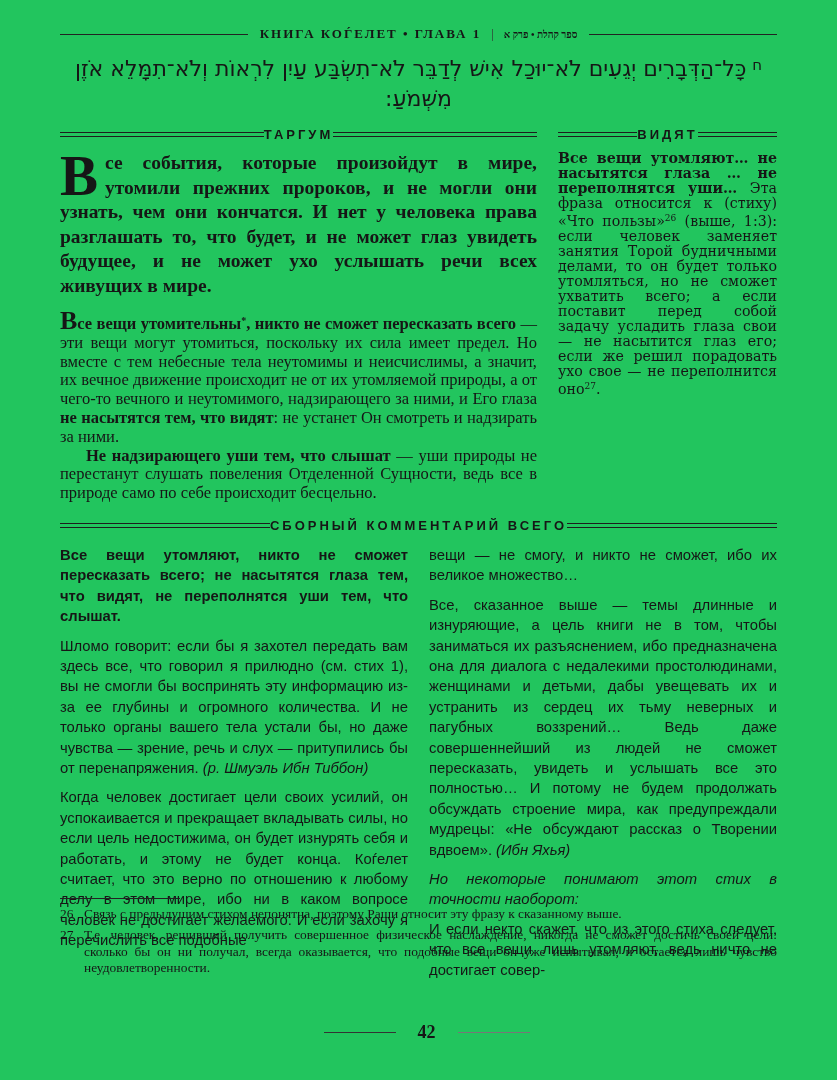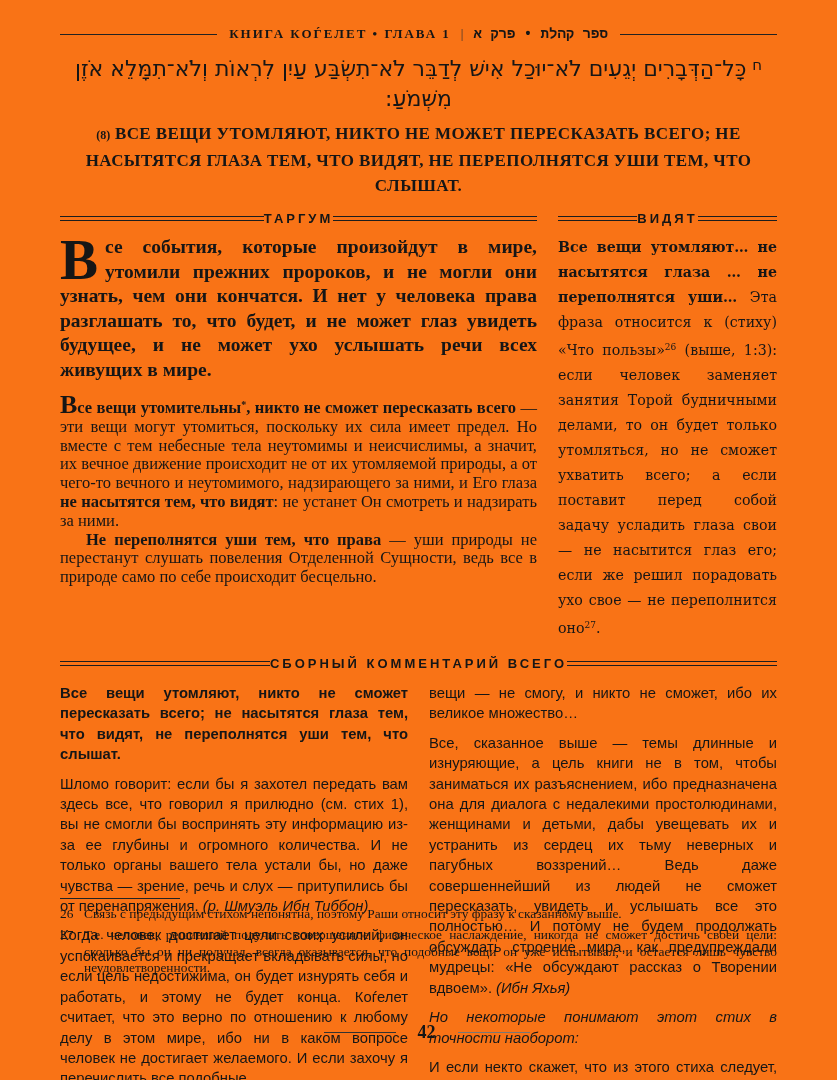--- a/index.html
+++ b/index.html
@@ -1,29 +1,29 @@
 <!DOCTYPE html>
 <html lang="ru"><head>
 <meta charset="utf-8">
 <style>
   * { margin:0; padding:0; box-sizing:border-box; }
   html,body { background:#ffffff; }
   body { font-family:"Liberation Serif", serif; color:#161616; }
   .page {
     position:relative; width:837px; height:1080px; margin:0 auto;
-    background:#f97316; padding:26px 60px 0 60px; overflow:hidden;
+    background:#22c55e; padding:26px 60px 0 60px; overflow:hidden;
   }
 
   
   .runhead { display:flex; align-items:center; gap:12px; height:16px; }
   .runhead .rule { flex:1; border-top:1.6px solid #222; }
   .runhead .titles { display:flex; align-items:baseline; gap:10px; white-space:nowrap; }
   .runhead .t-ru { font-weight:bold; font-size:13px; letter-spacing:2px; }
   .runhead .t-sep { font-size:13px; color:#333; }
-  .runhead .t-he { font-family:Liberation Mono, monospace; font-size:14px; font-weight:bold; direction:rtl; }
+  .runhead .t-he { font-family:Liberation Serif, serif; font-size:10px; font-weight:bold; direction:rtl; }
 
   
   .hebrew-verse {
     direction:rtl; text-align:center; margin-top:8px;
     font-family:"DejaVu Sans", sans-serif; font-size:22px; line-height:30px;
   }
   .hebrew-verse .vletter { font-size:15px; vertical-align:6px; margin-left:6px; }
   .rus-verse {
     text-align:center; margin-top:7px; font-weight:bold;
     font-size:17px; line-height:25px; letter-spacing:.4px;
@@ -51,21 +51,21 @@
     float:left; font-size:57px; line-height:44px; font-weight:bold;
     padding:3px 7px 0 0;
   }
   .sforno-wrap { margin-top:14px; }
   .sforno-text { font-size:16.5px; line-height:18.8px; text-align:justify; }
   .sforno-text .bigcap { font-size:26px; line-height:16px; font-weight:bold; }
   .sforno-text p.ind { text-indent:26px; }
   .sup { font-size:10px; vertical-align:5px; }
 
   .rashi-text {
-    font-family:"DejaVu Serif", serif; font-size:14.2px; line-height:25px;
+    font-family:"DejaVu Serif", serif; font-size:14.2px; line-height:15px;
     text-align:justify;
   }
   .rashi-text .sup { font-size:9px; vertical-align:5px; }
 
   
   .pshat-head { margin-top:15px; }
   .row2 { display:flex; margin-top:12px; }
   .pcol { width:348px; font-family:"Liberation Sans", sans-serif;
           font-size:14.8px; line-height:20.4px; text-align:justify; }
   .pcol + .pcol { margin-left:21px; }
@@ -99,41 +99,38 @@
       <span class="t-sep">|</span>
       <span class="t-he">ספר קהלת • פרק א</span>
     </span>
     <span class="rule"></span>
   </div>
 
   <div class="hebrew-verse">
     <span class="vletter">ח</span><span>כָּל־הַדְּבָרִים יְגֵעִים לֹא־יוּכַל אִישׁ לְדַבֵּר לֹא־תִשְׂבַּע עַיִן לִרְאוֹת וְלֹא־תִמָּלֵא אֹזֶן מִשְּׁמֹעַ:</span>
   </div>
 
-  <div class="rus-verse">
-    <span class="vnum">(8)</span><span> ВСЕ ВЕЩИ УТОМЛЯЮТ, НИКТО НЕ МОЖЕТ ПЕРЕСКАЗАТЬ ВСЕГО; НЕ НАСЫТЯТСЯ ГЛАЗА ТЕМ, ЧТО ВИДЯТ, НЕ ПЕРЕПОЛНЯТСЯ УШИ ТЕМ, ЧТО СЛЫШАТ.</span>
-  </div>
 
   <div class="row1">
 
     <div class="col-main">
 
       <div class="sect-head">
         <span class="dline"></span>
         <span class="slabel">ТАРГУМ</span>
         <span class="dline"></span>
       </div>
       <div class="targum-text">
         <span class="dropcap">В</span><span>се события, которые произойдут в мире, утомили прежних пророков, и не могли они узнать, чем они кончатся. И нет у человека права разглашать то, что будет, и не может глаз увидеть будущее, и не может ухо услышать речи всех живущих в мире.</span>
       </div>
 
       <div class="sforno-wrap">
         <div class="sforno-text">
           <p><span class="bigcap">В</span><b>се вещи утомительны</b><b class="sup">*</b><b>, никто не сможет пересказать всего</b><span> — эти вещи могут утомиться, поскольку их сила имеет предел. Но вместе с тем небесные тела неутомимы и неисчислимы, а значит, их вечное движение происходит не от их утомляемой природы, а от чего-то вечного и неутомимого, надзирающего за ними, и Его глаза </span><b>не насытятся тем, что видят</b><span>: не устанет Он смотреть и надзирать за ними.</span></p>
-          <p class="ind"><b>Не переполнятся уши тем, что права</b><span> — уши природы не перестанут слушать повеления Отделенной Сущности, ведь все в природе само по себе происходит бесцельно.</span></p>
+          <p class="ind"><b>Не надзирающего уши тем, что слышат</b><span> — уши природы не перестанут слушать повеления Отделенной Сущности, ведь все в природе само по себе происходит бесцельно.</span></p>
         </div>
       </div>
     </div>
 
     <div class="col-rashi">
       <div class="sect-head">
         <span class="dline"></span>
         <span class="slabel">ВИДЯТ</span>
         <span class="dline"></span>
       </div>

